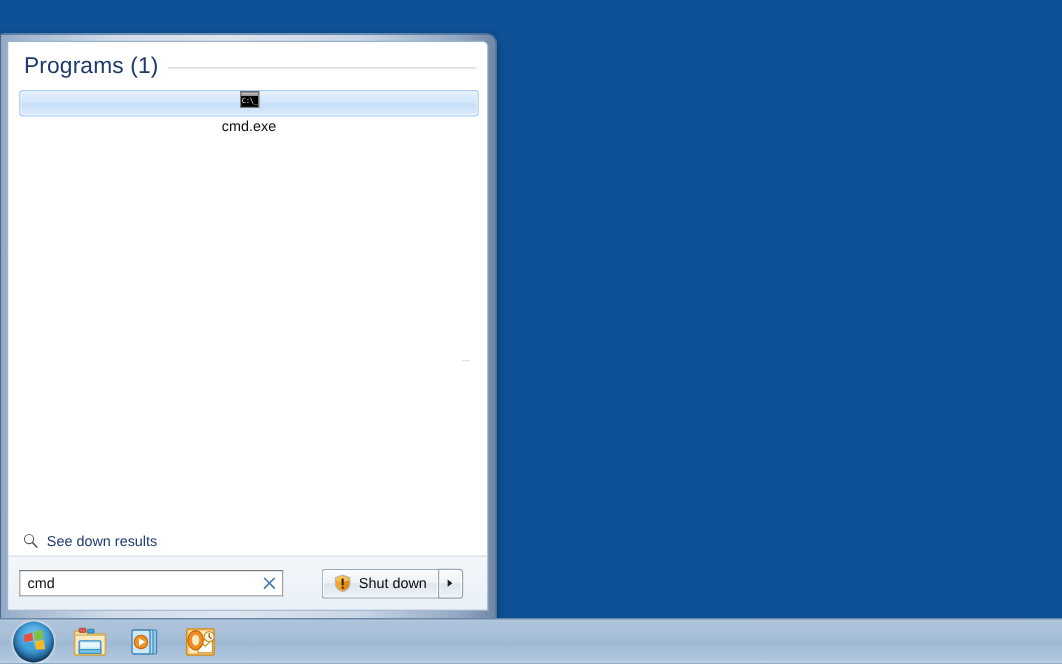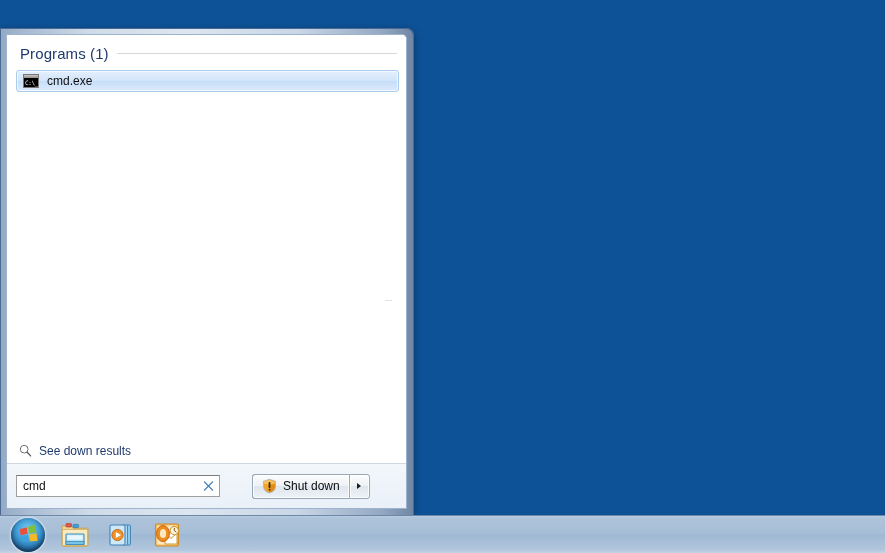--- a/index.html
+++ b/index.html
@@ -63,21 +63,21 @@
   }
 
   #group-header {
     display: flex;
     align-items: center;
     gap: 8px;
     padding: 0 2px 0 6px;
     margin-bottom: 8px;
   }
   #group-header .ghd-label {
-    font-size: 15px;
+    font-size: 19px;
     color: #1f3a6e;
     white-space: nowrap;
     letter-spacing: 0.1px;
   }
   #group-header .ghd-rule {
     flex: 1 1 auto;
     height: 1px;
     background: #d7d7d7;
   }
 
@@ -89,20 +89,21 @@
     height: 22px;
     margin: 0 0 0 2px;
     padding: 0 6px;
     border-radius: 3px;
     cursor: default;
   }
   .result-item.selected {
     background: linear-gradient(to bottom, #e4effc 0%, #d2e5fa 48%, #c6def8 52%, #dceafc 100%);
     border: 1px solid #a9cdf0;
     box-shadow: inset 0 0 0 1px rgba(255,255,255,0.65);
+    flex-direction: column;
   }
   .result-item .ri-label {
     font-size: 12px;
     color: #101010;
     white-space: nowrap;
   }
 
   
   .cmd-icon {
     width: 16px; height: 14px;
@@ -160,21 +161,21 @@
     background: linear-gradient(to bottom,#f3f7fb 0%, #e9f0f8 100%);
     display: flex;
     align-items: center;
     padding: 0 10px 0 9px;
     gap: 10px;
   }
 
   
   #search-wrap {
     position: relative;
-    width: 204px; height: 22px;
+    width: 220px; height: 22px;
     background: #ffffff;
     border: 1px solid #a0a0a0;
     border-top-color: #7c7c7c;
     display: flex;
     align-items: center;
   }
   #search-input {
     border: 0; outline: 0;
     width: 100%; height: 100%;
     padding: 0 22px 0 6px;

